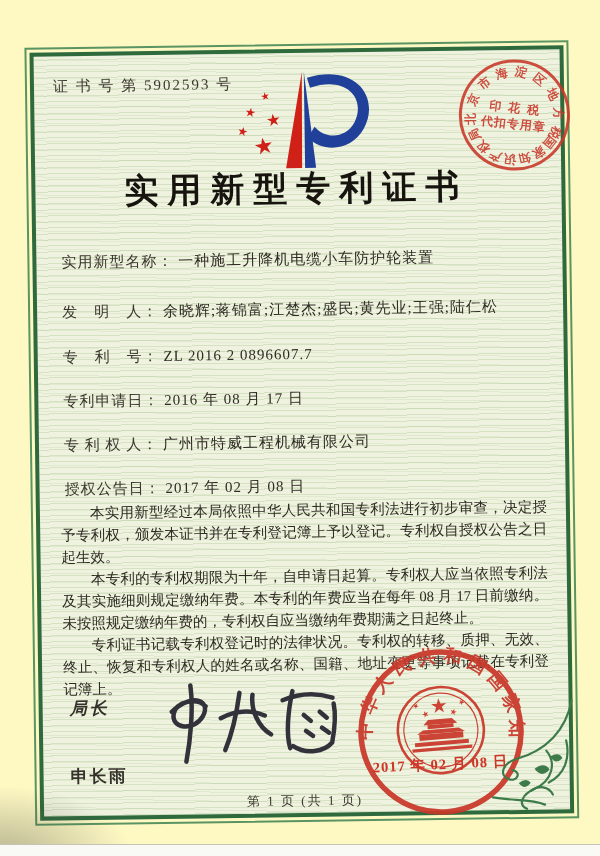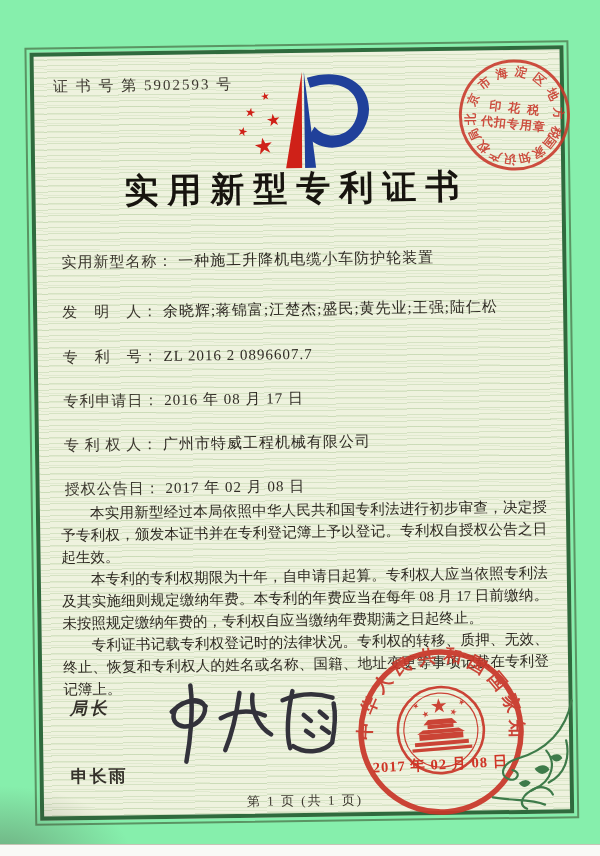--- a/index.html
+++ b/index.html
@@ -1,21 +1,21 @@
 <!DOCTYPE html>
 <html><head>
 <meta charset="utf-8">
 <style>
   html,body{margin:0;padding:0;}
   body{
     width:600px;height:856px;overflow:hidden;position:relative;
     background:#f4f3ee;
     font-family:"Liberation Serif","DejaVu Serif",serif;
   }
-  .paper{position:absolute;inset:0;background:#86efac;}
+  .paper{position:absolute;inset:0;background:#fef9c3;}
   .edge-shadow{position:absolute;left:0;bottom:0;width:150px;height:80px;
     background:radial-gradient(ellipse at 0% 100%, rgba(70,68,58,.38), transparent 62%);}
   .scan-strip{position:absolute;left:0;right:0;bottom:0;height:11px;
     background:#f9f9f6;border-top:1px solid #c6c3b4;}
   .cert{position:absolute;inset:0;transform:rotate(-0.8deg);transform-origin:50% 52%;}
   .frame{position:absolute;left:30px;top:44px;width:544px;height:778px;
     border:2px solid #5a9463;padding:3px;box-sizing:border-box;}
   .frame-inner{width:100%;height:100%;box-sizing:border-box;border:4px solid #2f6a3d;
     background-color:#eef2de;
     background-image:

